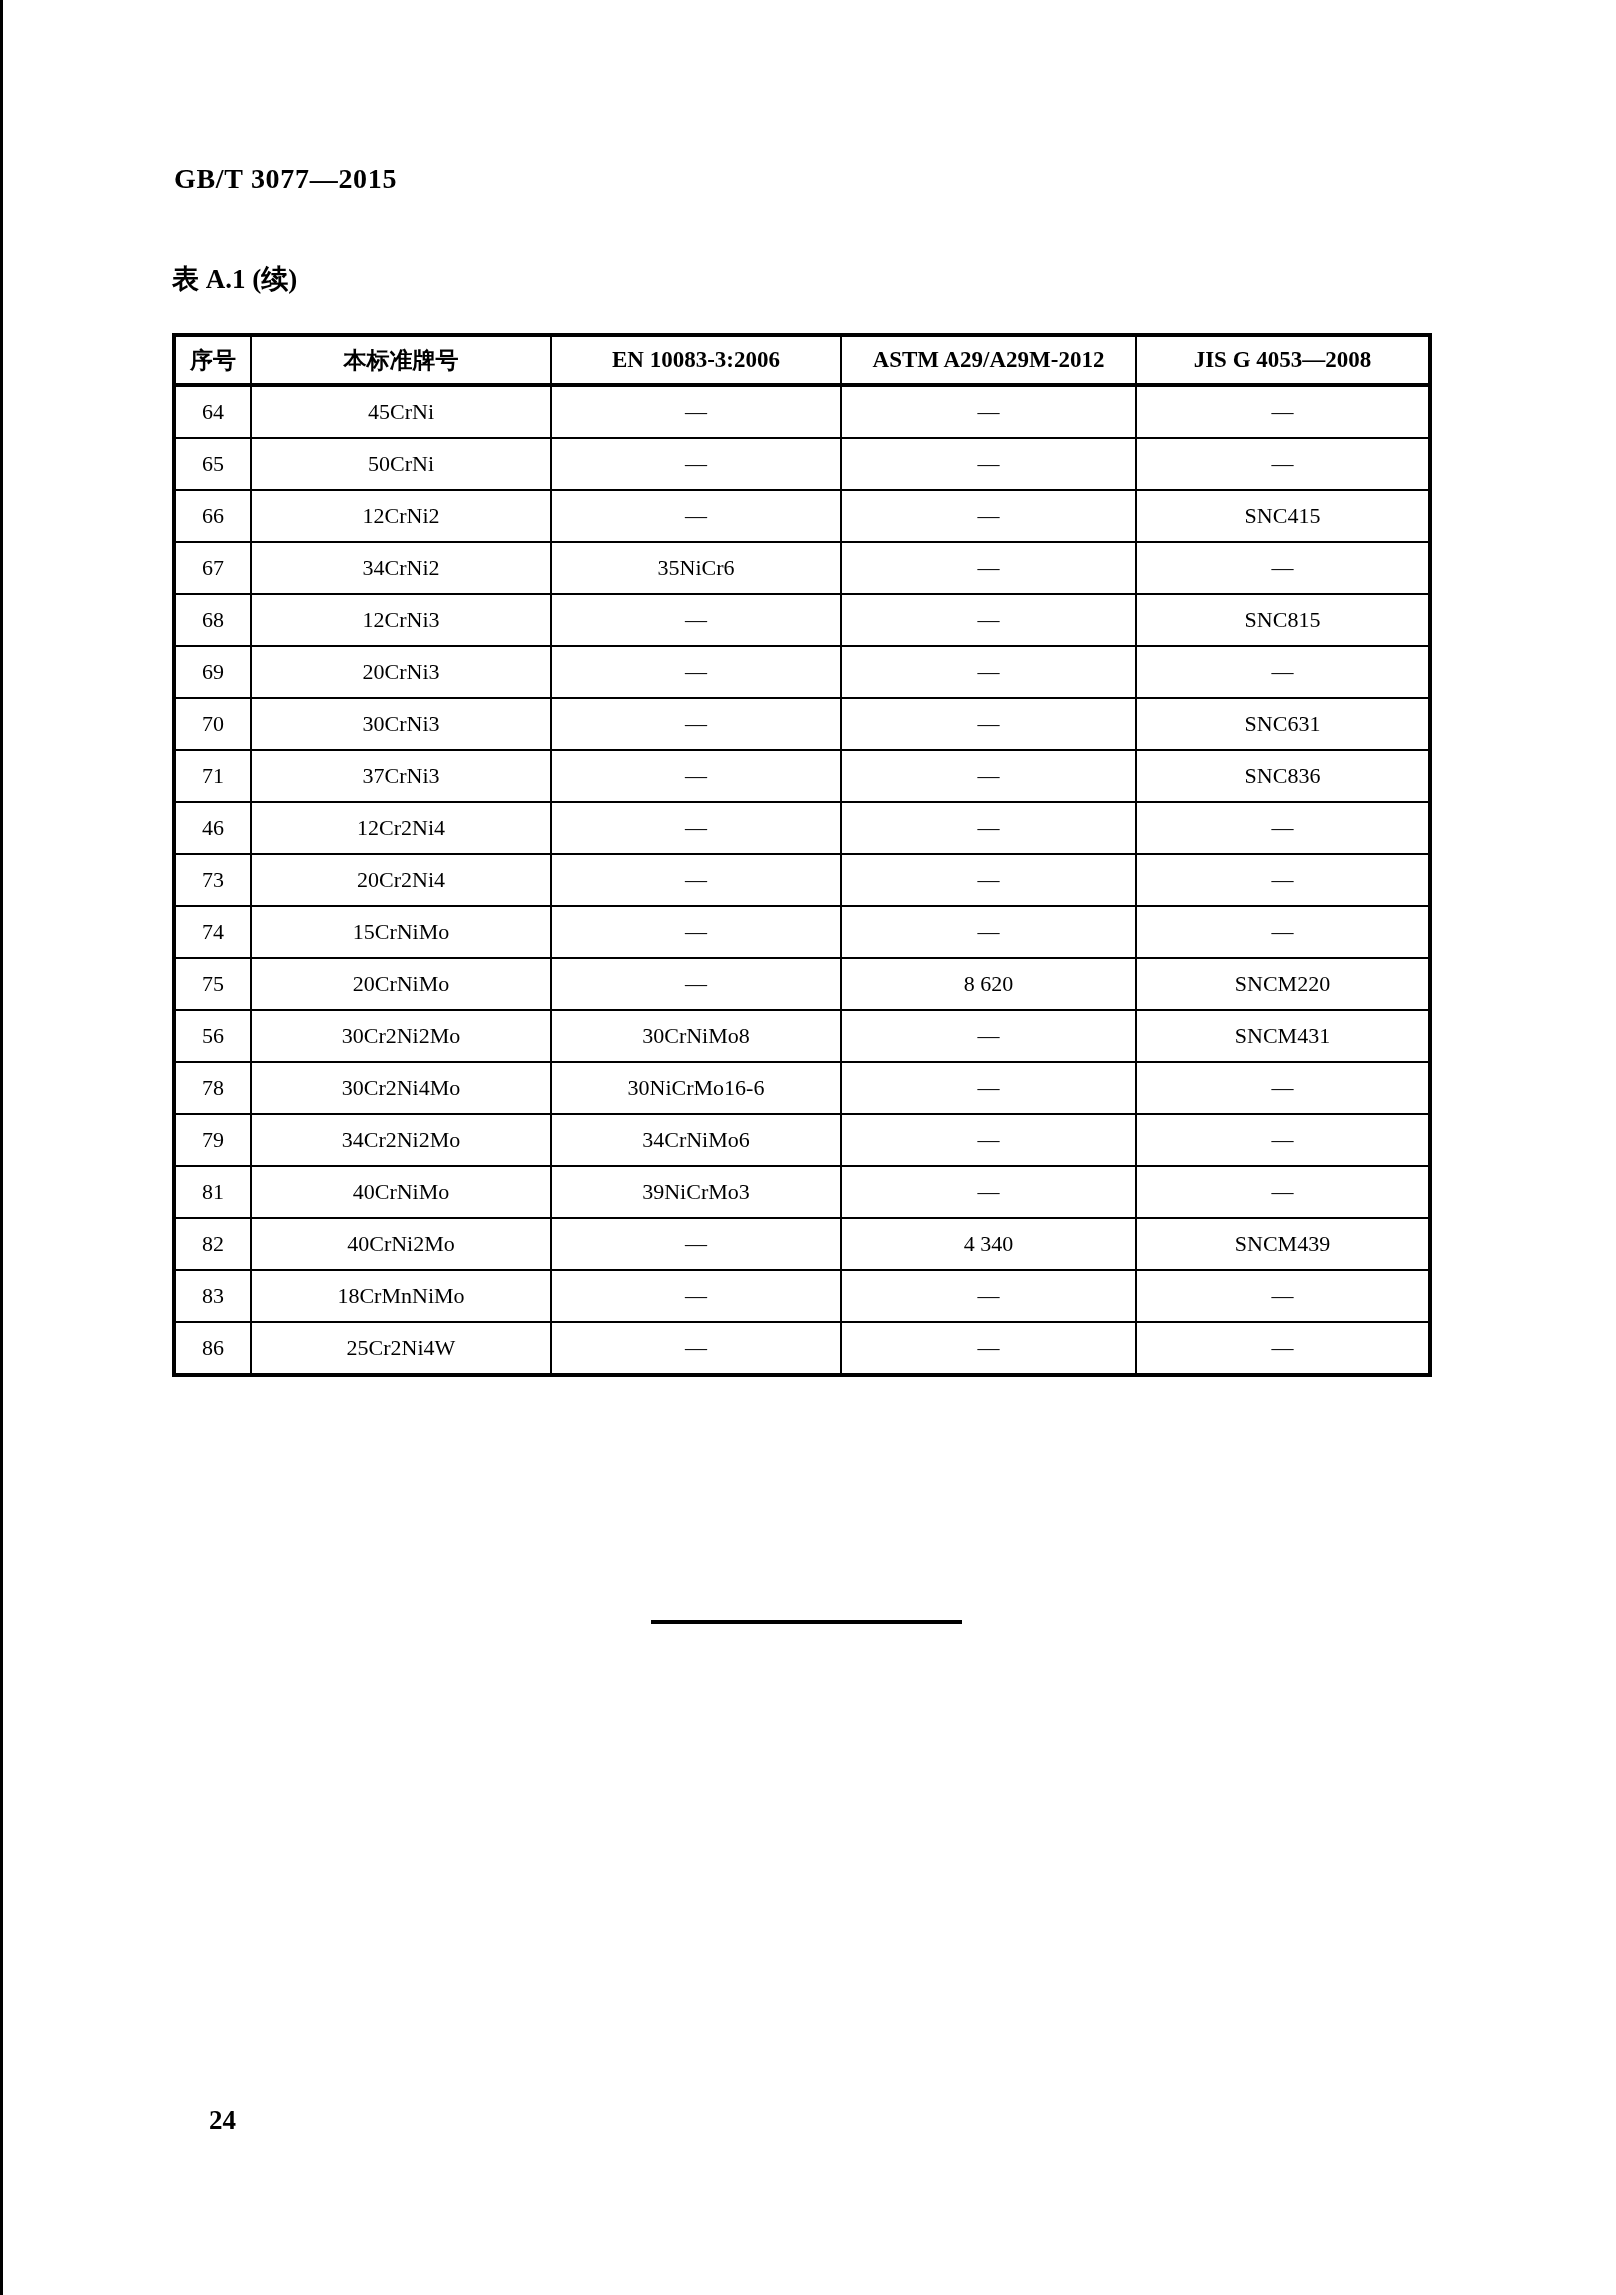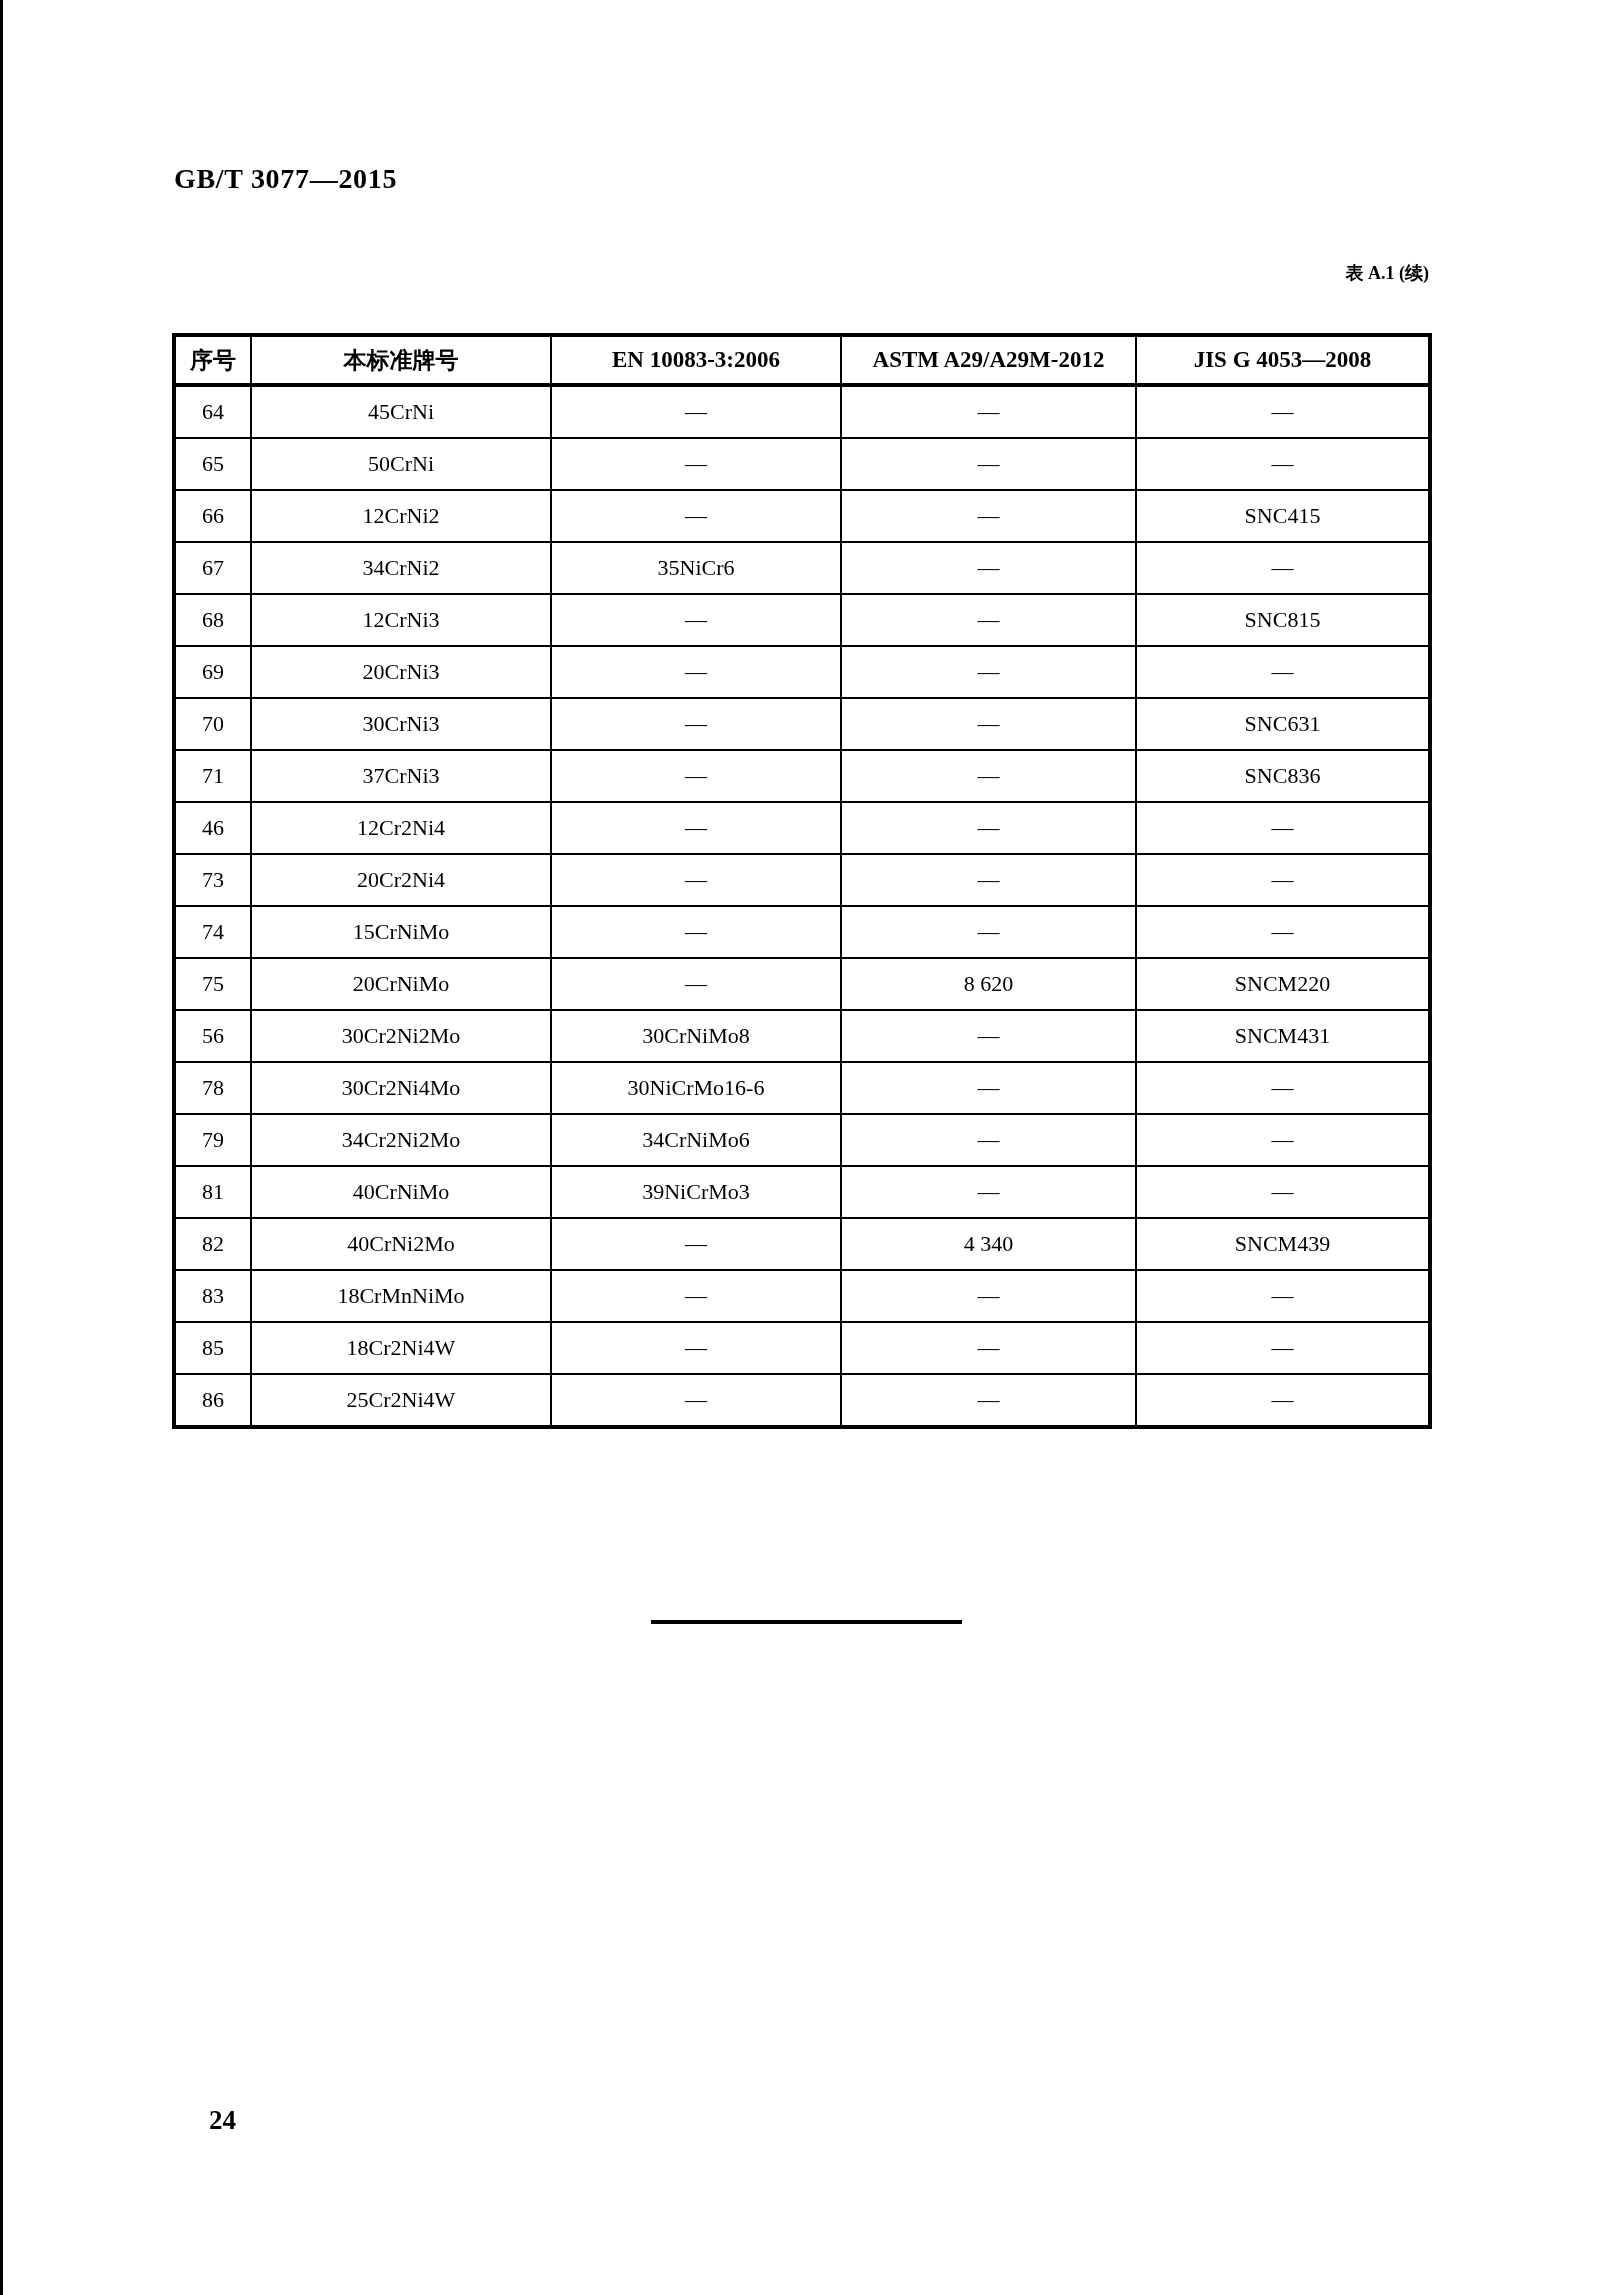--- a/index.html
+++ b/index.html
@@ -26,22 +26,22 @@
     left: 174px; top: 163px;
     font-size: 28px;
     font-weight: bold;
     letter-spacing: 0.7px;
     white-space: nowrap;
   }
   .table-title {
     position: absolute;
     left: 172px; top: 261px;
     width: 1257px;
-    text-align: right;
-    font-size: 18px;
+    text-align: left;
+    font-size: 27px;
     font-weight: bold;
     white-space: nowrap;
   }
   table.std-table {
     position: absolute;
     left: 172px; top: 333px;
     width: 1257px;
     border-collapse: collapse;
     table-layout: fixed;
     border: 4.6px solid #000;
@@ -230,27 +230,20 @@
         <td>SNCM439</td>
       </tr>
       <tr>
         <td>83</td>
         <td>18CrMnNiMo</td>
         <td>—</td>
         <td>—</td>
         <td>—</td>
       </tr>
       <tr>
-        <td>85</td>
-        <td>18Cr2Ni4W</td>
-        <td>—</td>
-        <td>—</td>
-        <td>—</td>
-      </tr>
-      <tr>
         <td>86</td>
         <td>25Cr2Ni4W</td>
         <td>—</td>
         <td>—</td>
         <td>—</td>
       </tr>
     </tbody>
 </table>
 
 <div class="end-rule"></div>

